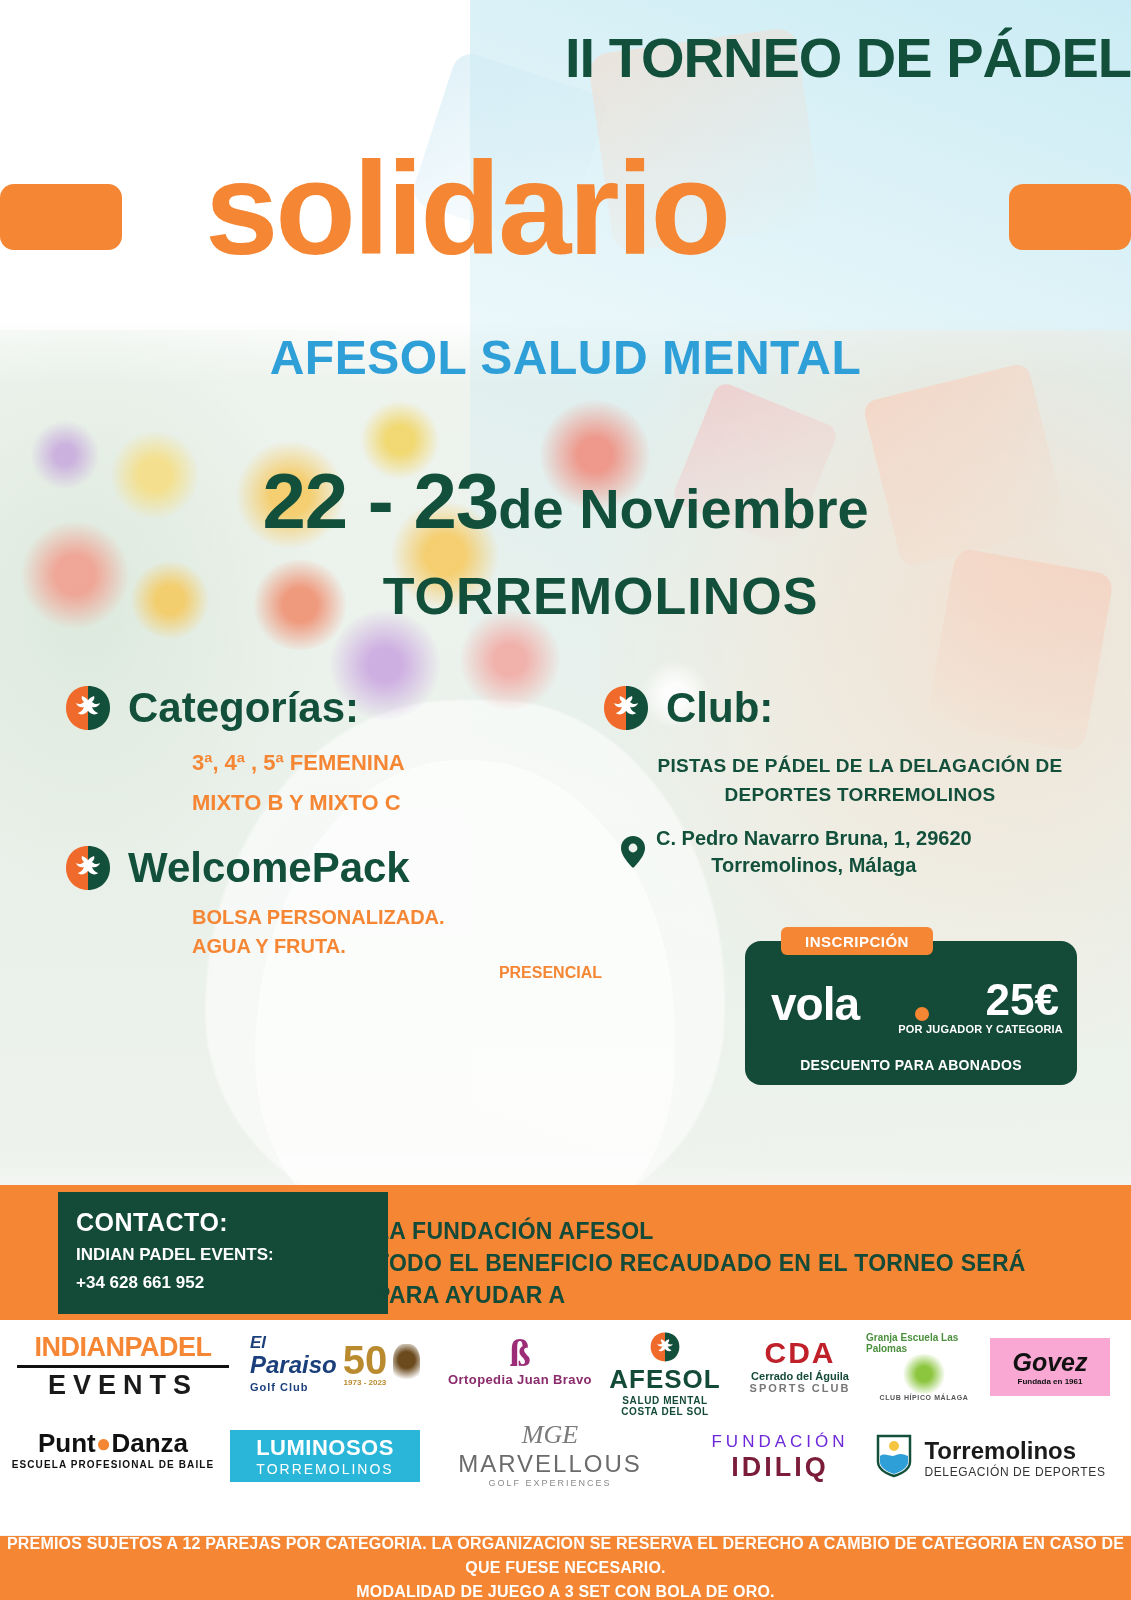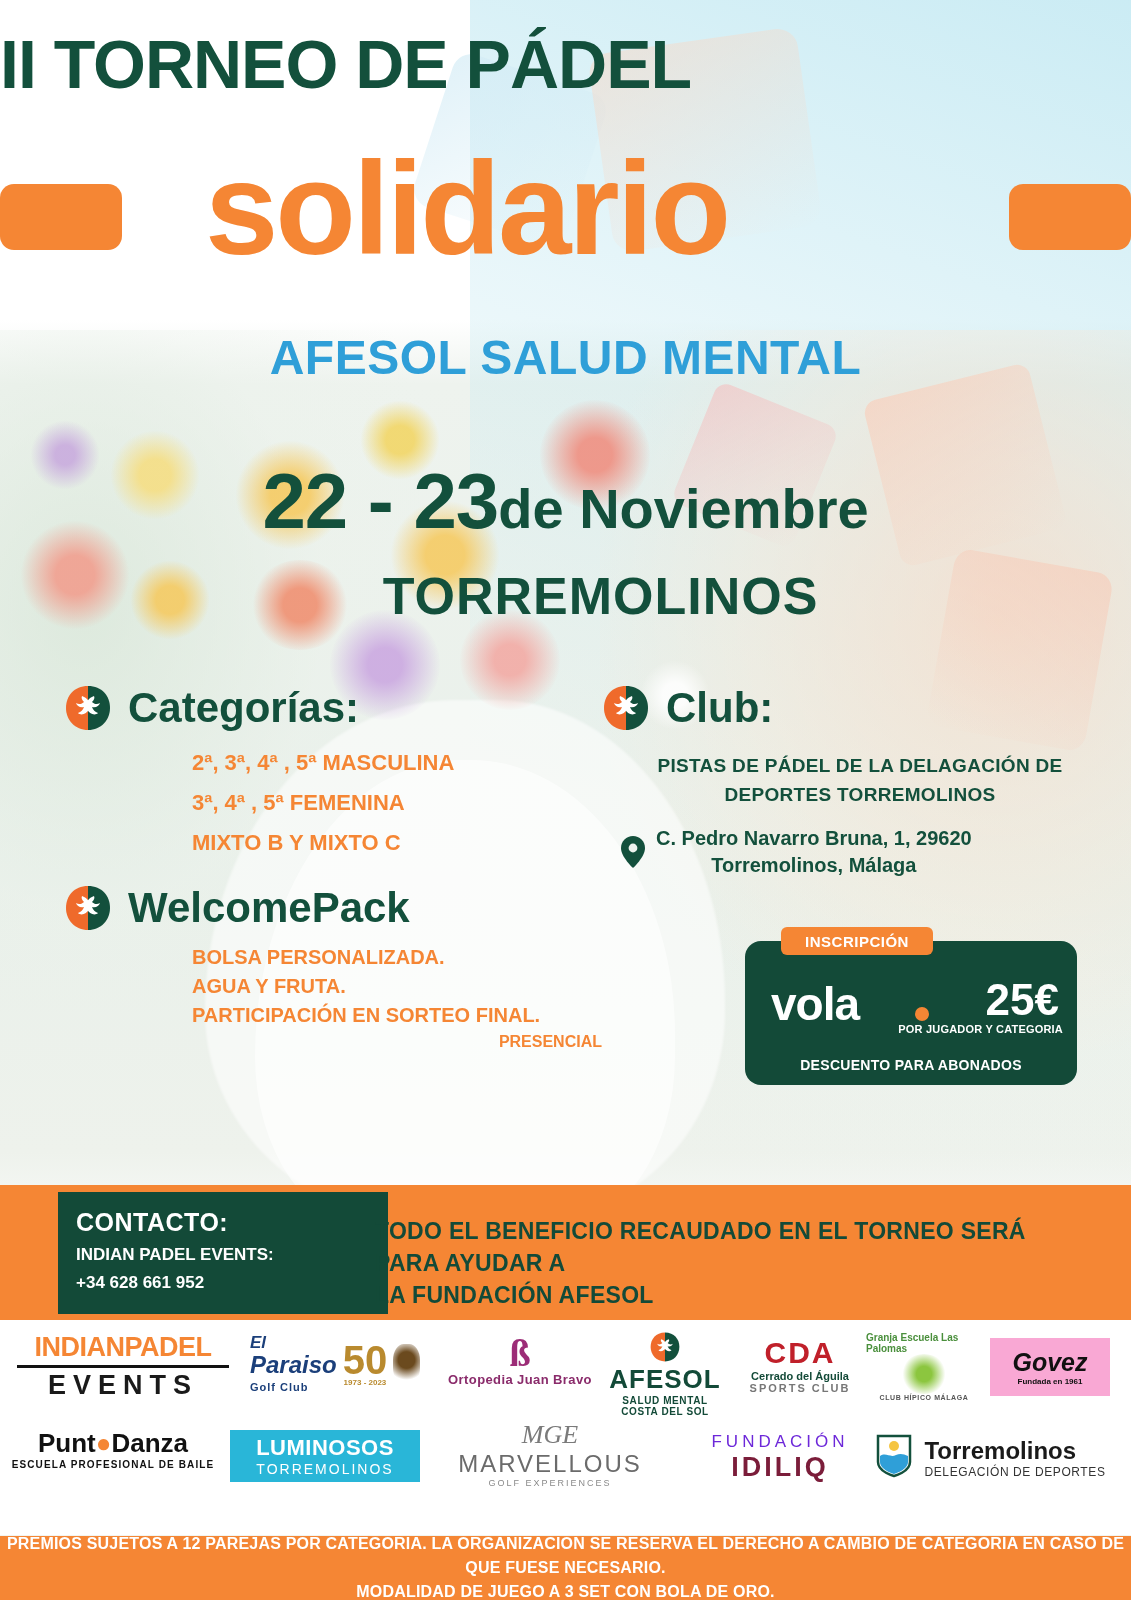--- a/index.html
+++ b/index.html
@@ -45,22 +45,22 @@
     border-radius: 50% 50% 30% 30% / 65% 60% 38% 38%;
     pointer-events: none;
   }
 
   
   .blob { position: absolute; border-radius: 50%; pointer-events: none; opacity: .85; }
 
   
   .title-1 {
     position: absolute; top: 30px; left: 0; width: 1131px;
-    text-align: left;
-    font-size: 68px; font-weight: bold; letter-spacing: -1px;
+    text-align: right;
+    font-size: 56px; font-weight: bold; letter-spacing: -1px;
     color: #13503c;
     text-transform: uppercase;
     line-height: 1;
   }
   .solidario-wrap {
     position: absolute; top: 140px; left: 0; width: 1131px; height: 160px;
   }
   .bar-left {
     position: absolute; left: 0; top: 44px; width: 122px; height: 66px;
     background: #f58634; border-radius: 14px;
@@ -275,40 +275,38 @@
         <svg viewBox="0 0 52 52" width="52" height="52">
           <path d="M26 4 C12 4 4 14 4 26 C4 38 13 48 26 48 Z" fill="#ef6a2b"></path>
           <path d="M26 4 C40 4 48 14 48 26 C48 38 39 48 26 48 Z" fill="#13503c"></path>
           <path d="M20 14 c6 2 9 7 7 13 c-2 5 -8 7 -11 4 c3 -1 5 -3 6 -6 c-4 1 -7 -1 -8 -4 c3 2 6 1 8 -1 c-2 -2 -3 -4 -2 -6z" fill="#ffffff"></path>
           <path d="M32 14 c-6 2 -9 7 -7 13 c2 5 8 7 11 4 c-3 -1 -5 -3 -6 -6 c4 1 7 -1 8 -4 c-3 2 -6 1 -8 -1 c2 -2 3 -4 2 -6z" fill="#ffffff"></path>
         </svg>
       </span>
       <span class="head-txt">Categorías:</span>
     </div>
     <div class="cat-list">
-      <div>2ª, 3ª, 4ª , 5ª MASCULINA</div>
       <div>3ª, 4ª , 5ª FEMENINA</div>
       <div>MIXTO B Y MIXTO C</div>
     </div>
 
     <div class="head-row wp-head">
       <span class="mark">
         <svg viewBox="0 0 52 52" width="52" height="52">
           <path d="M26 4 C12 4 4 14 4 26 C4 38 13 48 26 48 Z" fill="#ef6a2b"></path>
           <path d="M26 4 C40 4 48 14 48 26 C48 38 39 48 26 48 Z" fill="#13503c"></path>
           <path d="M20 14 c6 2 9 7 7 13 c-2 5 -8 7 -11 4 c3 -1 5 -3 6 -6 c-4 1 -7 -1 -8 -4 c3 2 6 1 8 -1 c-2 -2 -3 -4 -2 -6z" fill="#ffffff"></path>
           <path d="M32 14 c-6 2 -9 7 -7 13 c2 5 8 7 11 4 c-3 -1 -5 -3 -6 -6 c4 1 7 -1 8 -4 c-3 2 -6 1 -8 -1 c2 -2 3 -4 2 -6z" fill="#ffffff"></path>
         </svg>
       </span>
       <span class="head-txt">WelcomePack</span>
     </div>
     <div class="wp-list">
       <div>BOLSA PERSONALIZADA.</div>
       <div>AGUA Y FRUTA.</div>
-      <div>PARTICIPACIÓN EN SORTEO FINAL.</div>
       <div class="small">PRESENCIAL</div>
     </div>
   </div>
 
   <div class="col-right">
     <div class="head-row">
       <span class="mark">
         <svg viewBox="0 0 52 52" width="52" height="52">
           <path d="M26 4 C12 4 4 14 4 26 C4 38 13 48 26 48 Z" fill="#ef6a2b"></path>
           <path d="M26 4 C40 4 48 14 48 26 C48 38 39 48 26 48 Z" fill="#13503c"></path>
@@ -345,22 +343,22 @@
     <div class="disc">DESCUENTO PARA ABONADOS</div>
   </div>
 
   <div class="orange-band"></div>
   <div class="contact-box">
     <div class="contact-title">CONTACTO:</div>
     <div class="contact-l">INDIAN PADEL EVENTS:</div>
     <div class="contact-l">+34 628 661 952</div>
   </div>
   <div class="benefit">
+    <div>LA FUNDACIÓN AFESOL</div>
     <div>TODO EL BENEFICIO RECAUDADO EN EL TORNEO SERÁ PARA AYUDAR A</div>
-    <div>LA FUNDACIÓN AFESOL</div>
   </div>
 
   <div class="sponsors">
 
     <div class="sp" style="position:absolute;left:8px;top:12px;width:230px;">
       <div class="ipe-1"><span>INDIAN</span><span style="color:#f58634">PADEL</span></div>
       <div class="ipe-line"></div>
       <div class="ipe-2">EVENTS</div>
     </div>
 

